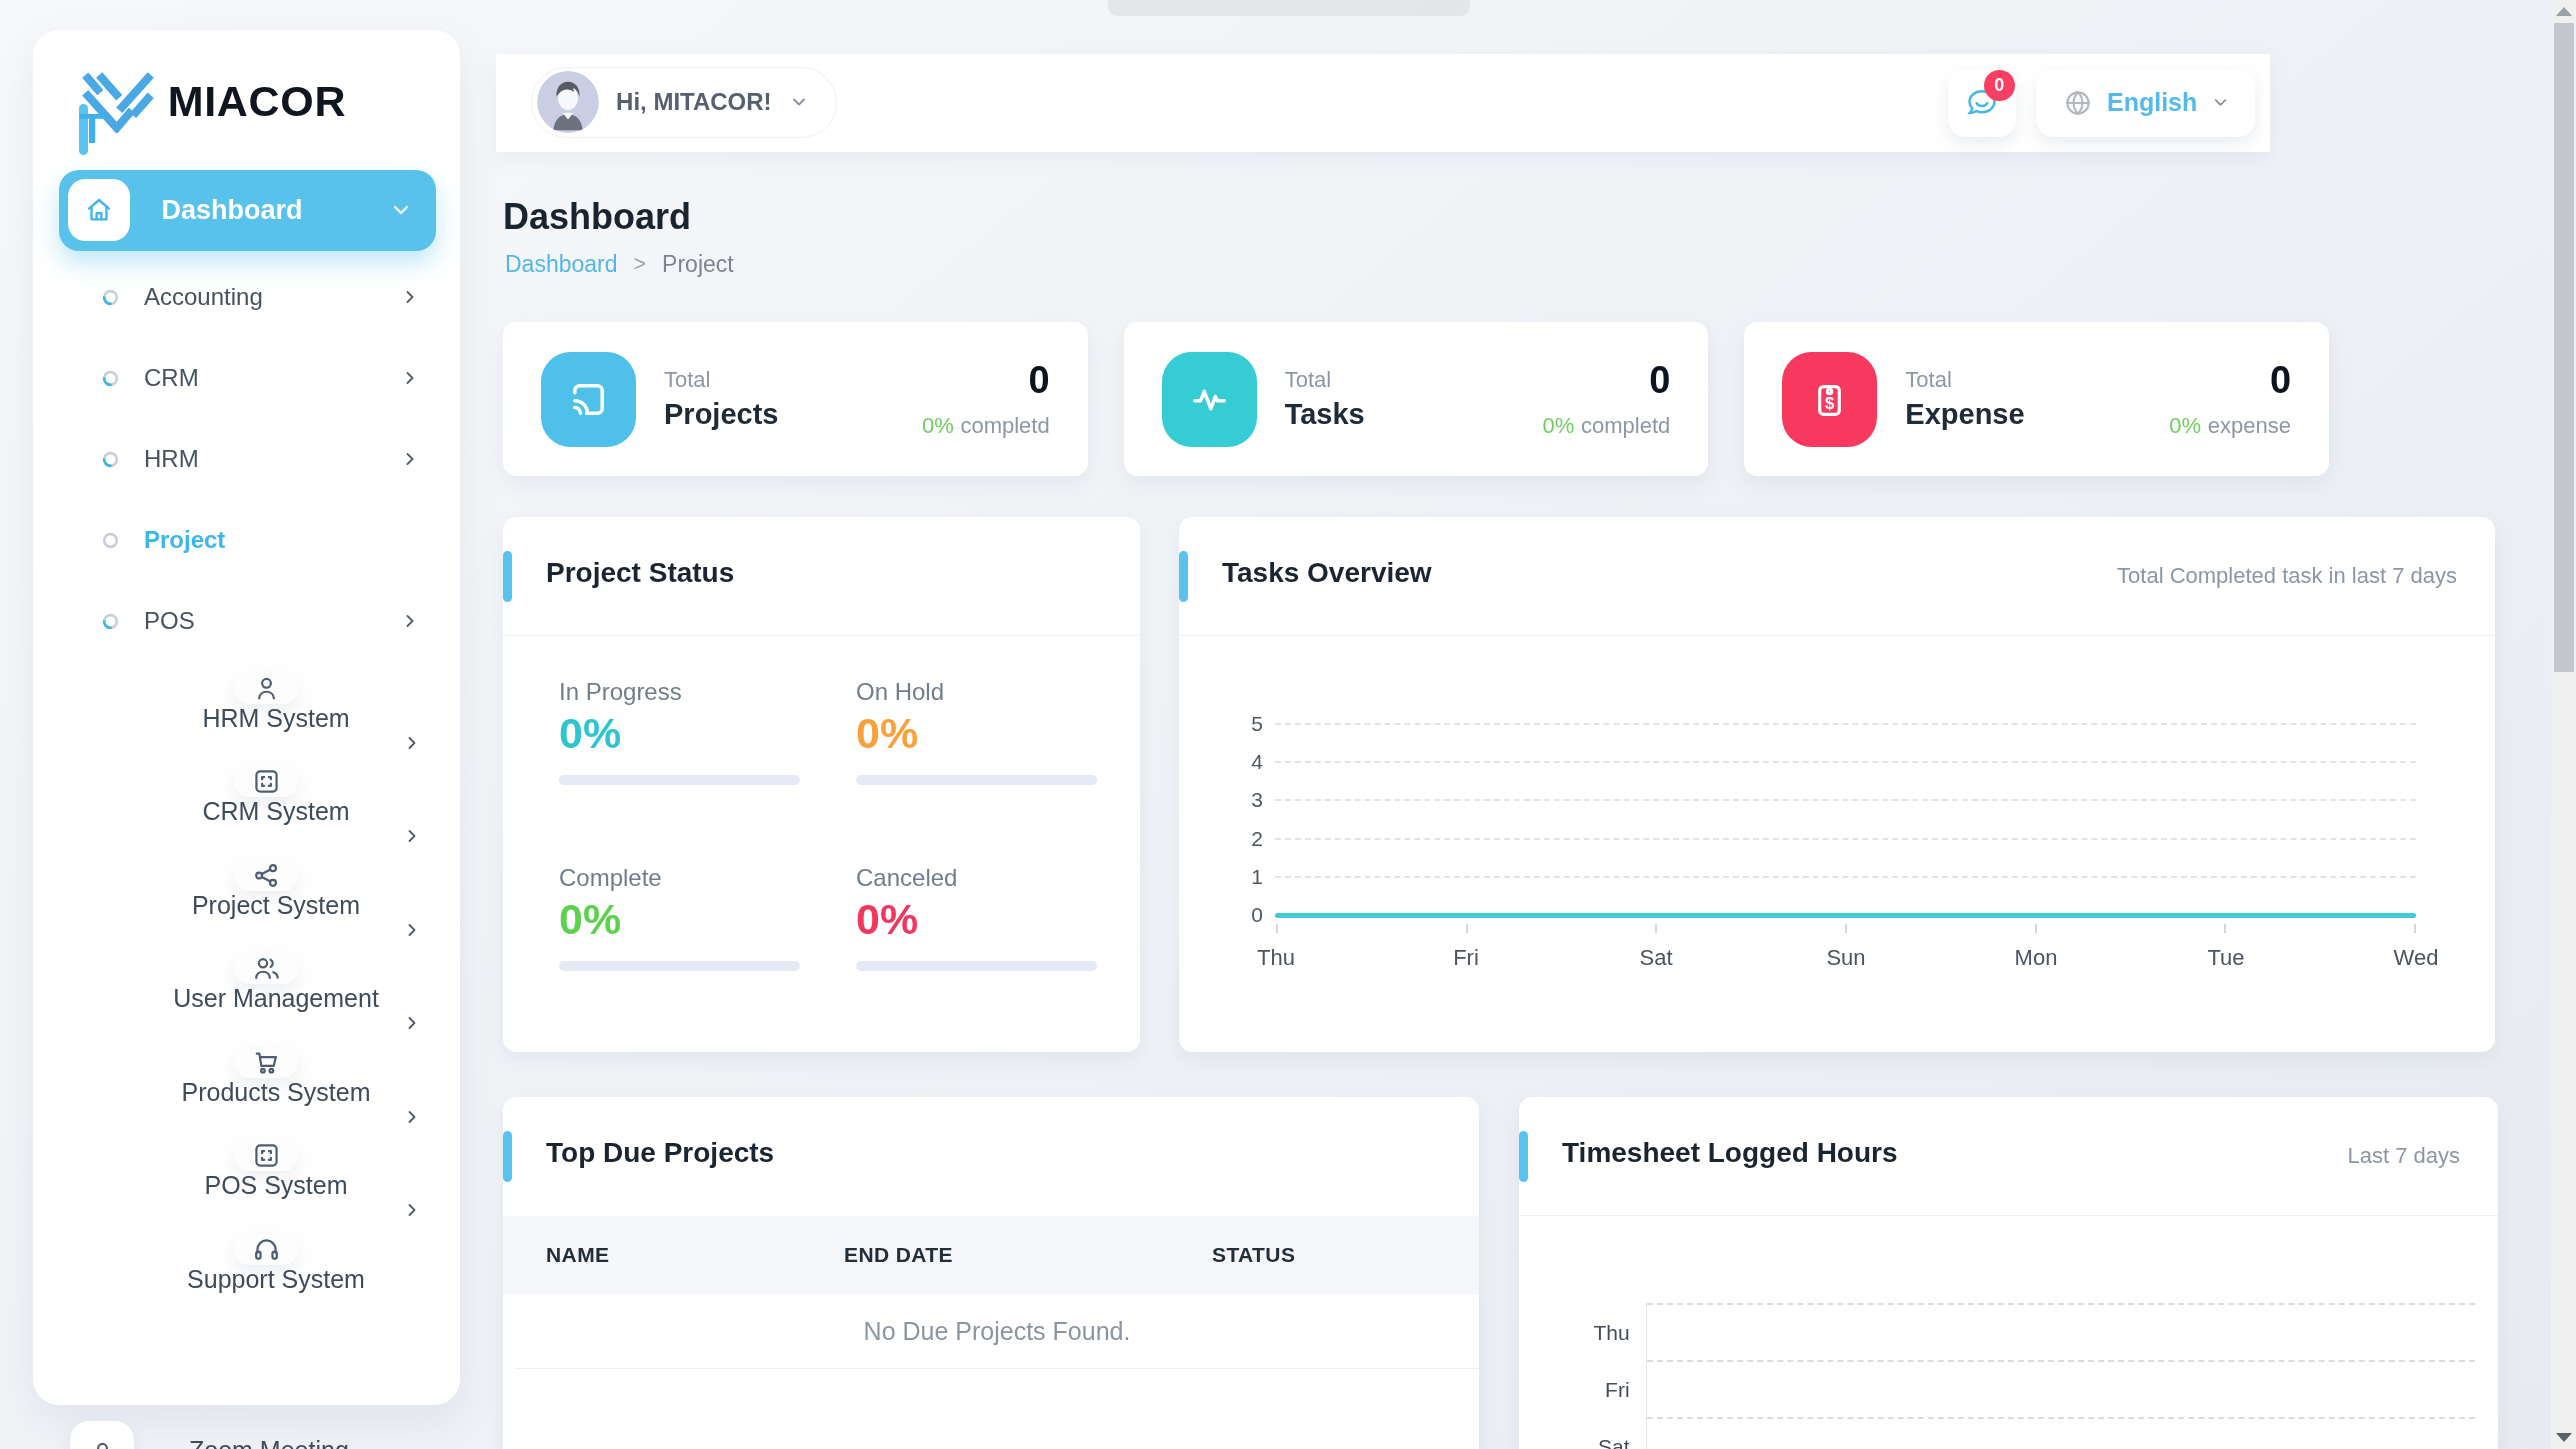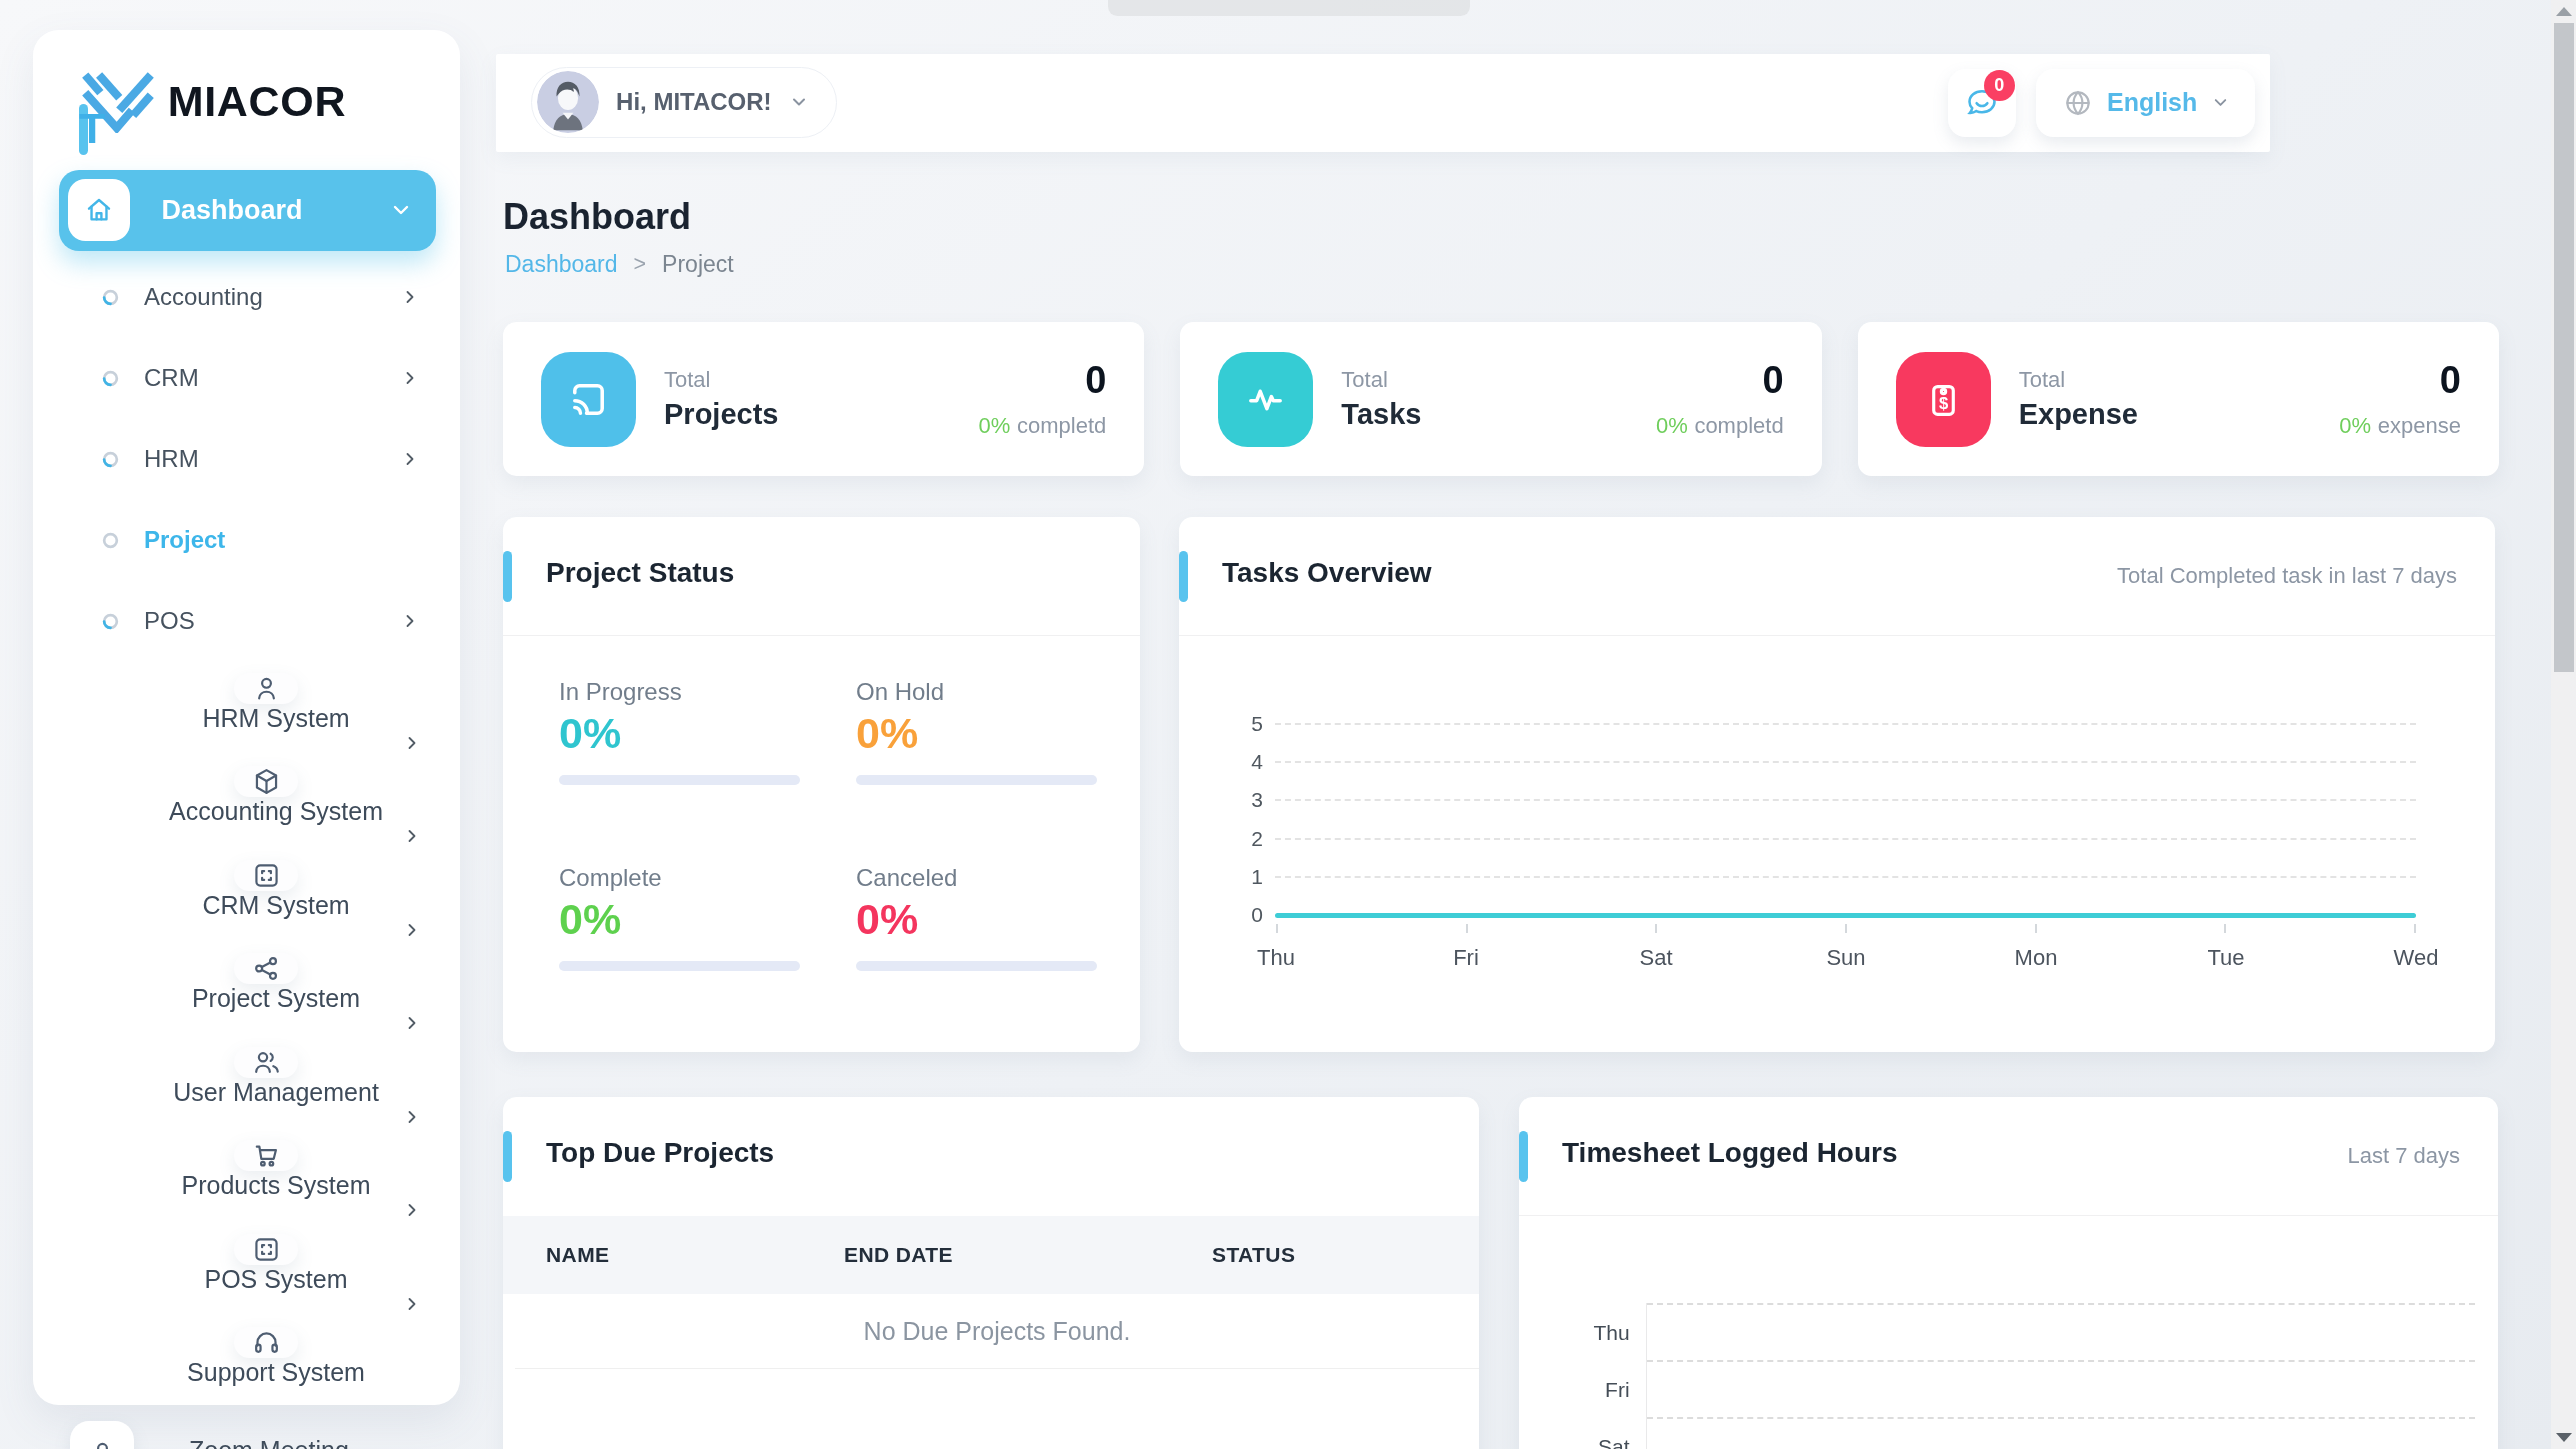--- a/index.html
+++ b/index.html
@@ -72,21 +72,21 @@
   .lang-chev svg{width:19px;height:19px;color:#8a93a0;}
 
   
   .page-title{position:absolute;left:503px;top:196px;font-size:36px;font-weight:700;color:#1a2330;}
   .breadcrumb{position:absolute;left:505px;top:251px;display:flex;align-items:center;gap:16px;font-size:23px;}
   .bc-link{color:#53b7e8;cursor:pointer;}
   .bc-sep{color:#9aa3ae;font-size:21.5px;}
   .bc-cur{color:#7b8590;}
 
   
-  .stats-row{position:absolute;left:503px;top:322px;width:1996px;display:flex;gap:36px;}
+  .stats-row{position:absolute;left:503px;top:322px;width:1826px;display:flex;gap:36px;}
   .stat-card{flex:1;height:154px;background:#fff;border-radius:13.4px;box-shadow:0 8px 20px rgba(120,135,160,.10);
     display:flex;align-items:center;padding:0 38px;}
   .stat-icon{width:95px;height:95px;border-radius:29.5px;display:grid;place-items:center;flex:none;}
   .stat-icon svg{width:47px;height:47px;color:#fff;}
   .stat-text{margin-left:28px;}
   .stat-label{font-size:22px;color:#8d97a5;}
   .stat-name{font-size:29px;font-weight:700;color:#202b38;margin-top:5.4px;}
   .stat-right{margin-left:auto;text-align:right;}
   .stat-value{font-size:38px;font-weight:700;color:#0c141f;}
   .stat-note{margin-top:10.7px;font-size:22px;}
@@ -261,35 +261,20 @@
           <span class="sys-label">HRM System</span>
           <span class="sys-chev">
             <svg viewBox="0 0 24 24" fill="none" stroke="currentColor" stroke-width="2.2" stroke-linecap="round" stroke-linejoin="round">
               <polyline points="9 6 15 12 9 18"></polyline>
             </svg>
           </span>
         </div>
         <div class="sys-item">
           <span class="sys-chip">
             <svg viewBox="0 0 24 24" fill="none" stroke="currentColor" stroke-width="1.7" stroke-linecap="round" stroke-linejoin="round">
-              <path d="M12 3.2 19.4 7.4v9.2L12 20.8 4.6 16.6V7.4Z"></path>
-              <path d="M4.6 7.4 12 11.6l7.4-4.2"></path>
-              <path d="M12 11.6v9.2"></path>
-            </svg>
-          </span>
-          <span class="sys-label">Accounting System</span>
-          <span class="sys-chev">
-            <svg viewBox="0 0 24 24" fill="none" stroke="currentColor" stroke-width="2.2" stroke-linecap="round" stroke-linejoin="round">
-              <polyline points="9 6 15 12 9 18"></polyline>
-            </svg>
-          </span>
-        </div>
-        <div class="sys-item">
-          <span class="sys-chip">
-            <svg viewBox="0 0 24 24" fill="none" stroke="currentColor" stroke-width="1.7" stroke-linecap="round" stroke-linejoin="round">
               <rect x="4.2" y="4.2" width="15.6" height="15.6" rx="3"></rect>
               <path d="M8.6 10.2V8.6h1.6"></path>
               <path d="M13.8 8.6h1.6v1.6"></path>
               <path d="M15.4 13.8v1.6h-1.6"></path>
               <path d="M10.2 15.4H8.6v-1.6"></path>
             </svg>
           </span>
           <span class="sys-label">CRM System</span>
           <span class="sys-chev">
             <svg viewBox="0 0 24 24" fill="none" stroke="currentColor" stroke-width="2.2" stroke-linecap="round" stroke-linejoin="round">

